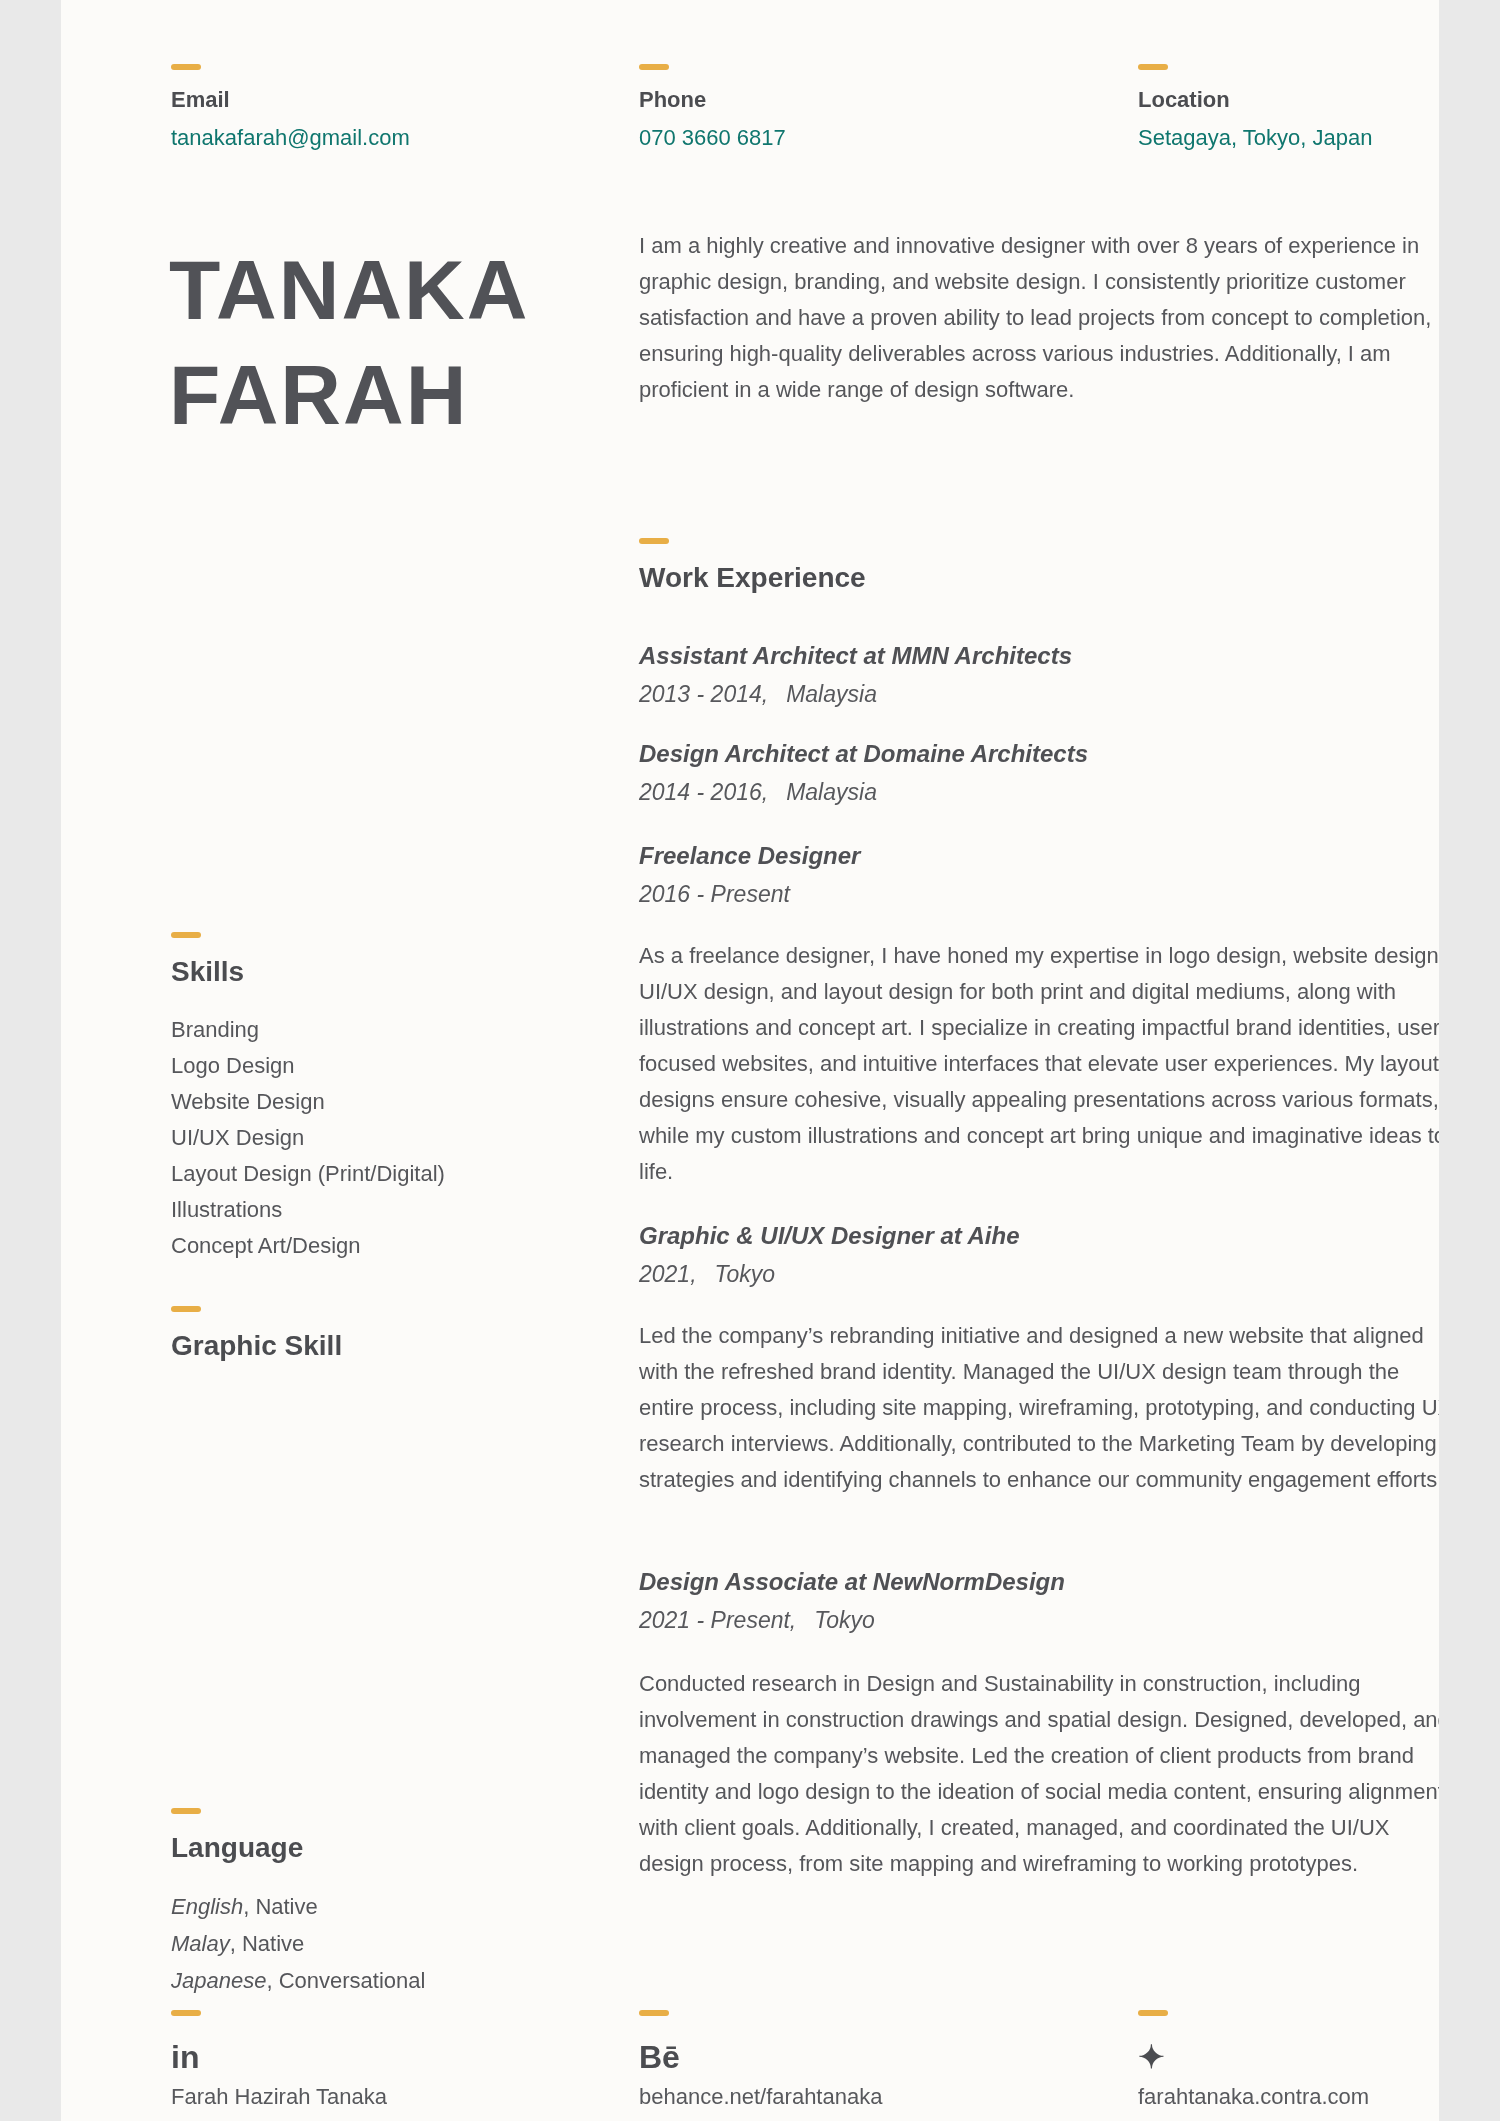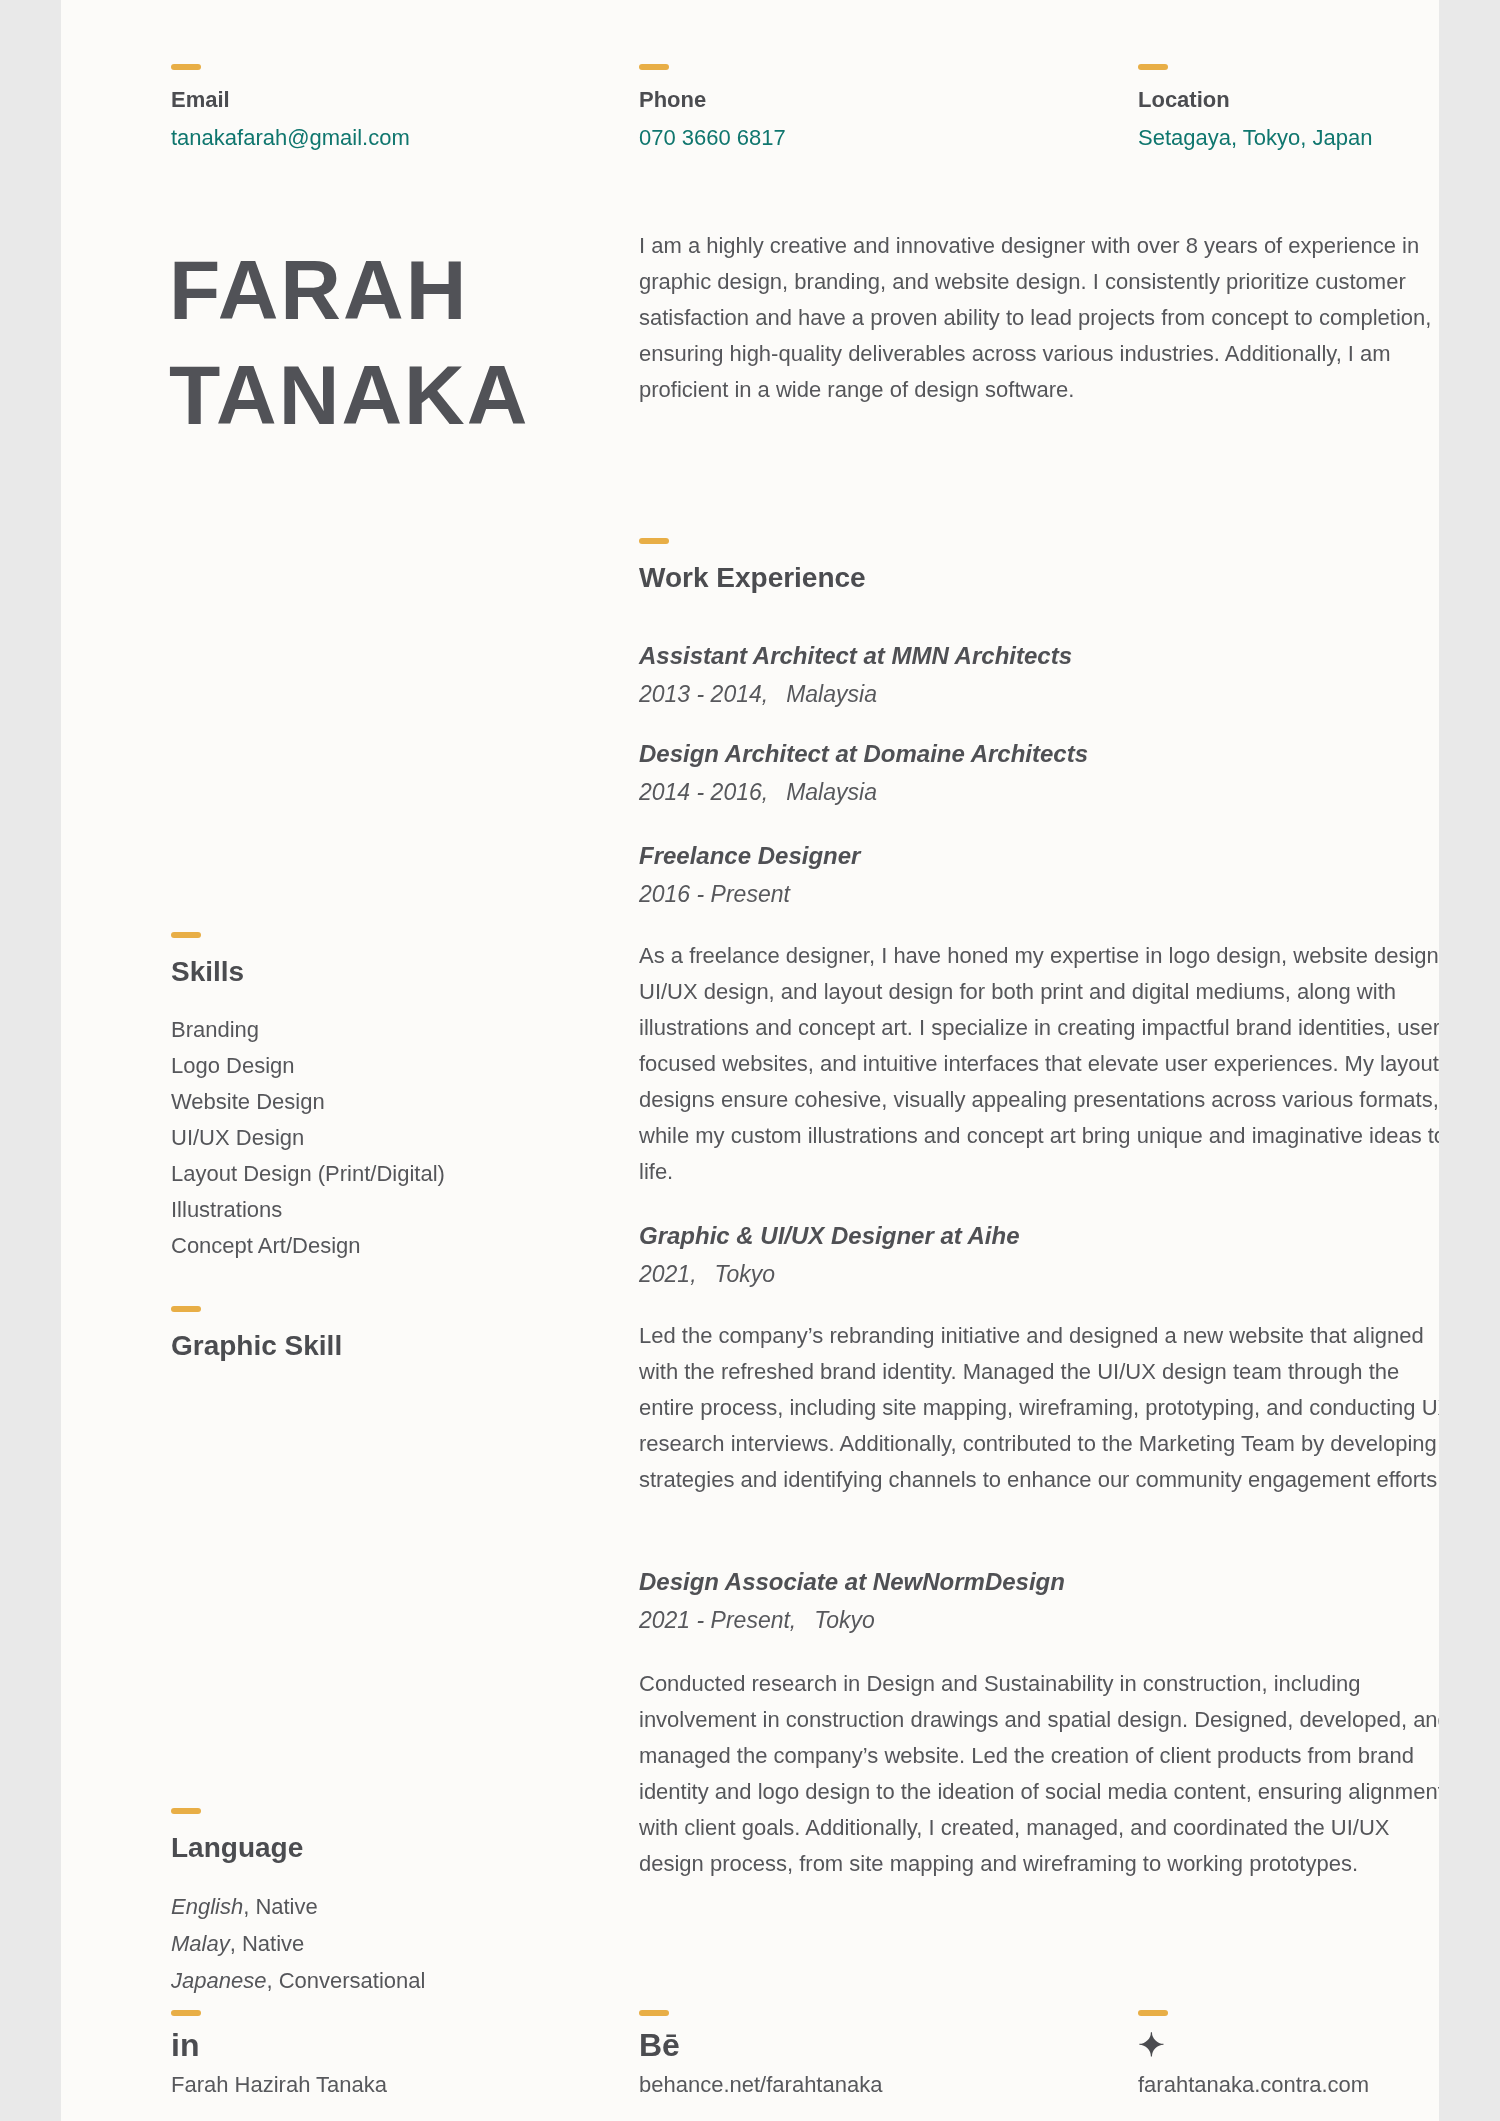--- a/index.html
+++ b/index.html
@@ -19,21 +19,21 @@
   .ital{font-style:italic;}
   .degree{margin-top:34px;font-size:24px;line-height:36px;font-weight:bold;font-style:italic;color:#4f5054;}
   .dateline{margin-top:10px;font-size:23px;font-style:italic;color:#57585c;}
   .dateline .place{margin-left:18px;}
   .plain-list{margin-top:24px;font-size:22px;line-height:36px;color:#55565a;}
   .lang-list{margin-top:24px;font-size:22px;line-height:37px;color:#55565a;}
   .para{font-size:22px;line-height:36px;color:#55565a;width:820px;}
   .job .jrole{font-size:24px;font-weight:bold;font-style:italic;color:#4f5054;}
   .job .jdate{margin-top:11px;font-size:23px;font-style:italic;color:#57585c;}
   .job .jdate .place{margin-left:18px;}
-  .foot .glyph{margin-top:12px;font-size:32px;font-weight:bold;color:#4b4c50;line-height:34px;}
+  .foot .glyph{margin-top:24px;font-size:32px;font-weight:bold;color:#4b4c50;line-height:34px;}
   .foot .fvalue{margin-top:10px;font-size:22px;color:#57585c;}
   .contra-star{font-size:34px;line-height:34px;}
 </style>
 </head>
 <body>
 
 <div class="page">
 
   <div class="abs contact" style="left:110px;top:64px;">
     <div class="dash"></div>
@@ -45,22 +45,22 @@
     <div class="label">Phone</div>
     <div class="value">070 3660 6817</div>
   </div>
   <div class="abs contact" style="left:1077px;top:64px;">
     <div class="dash"></div>
     <div class="label">Location</div>
     <div class="value">Setagaya, Tokyo, Japan</div>
   </div>
 
   <div class="abs" style="left:108px;top:238px;">
+    <div class="big-name">TANAKA</div>
     <div class="big-name">FARAH</div>
-    <div class="big-name">TANAKA</div>
   </div>
 
   <div class="abs para" style="left:578px;top:228px;">I am a highly creative and innovative designer with over 8 years of experience in graphic design, branding, and website design. I consistently prioritize customer satisfaction and have a proven ability to lead projects from concept to completion, ensuring high-quality deliverables across various industries. Additionally, I am proficient in a wide range of design software.</div>
 
   <div class="abs" style="left:578px;top:538px;">
     <div class="dash"></div>
     <div class="sec-header">Work Experience</div>
   </div>
 
   <div class="abs job" style="left:578px;top:642px;">

